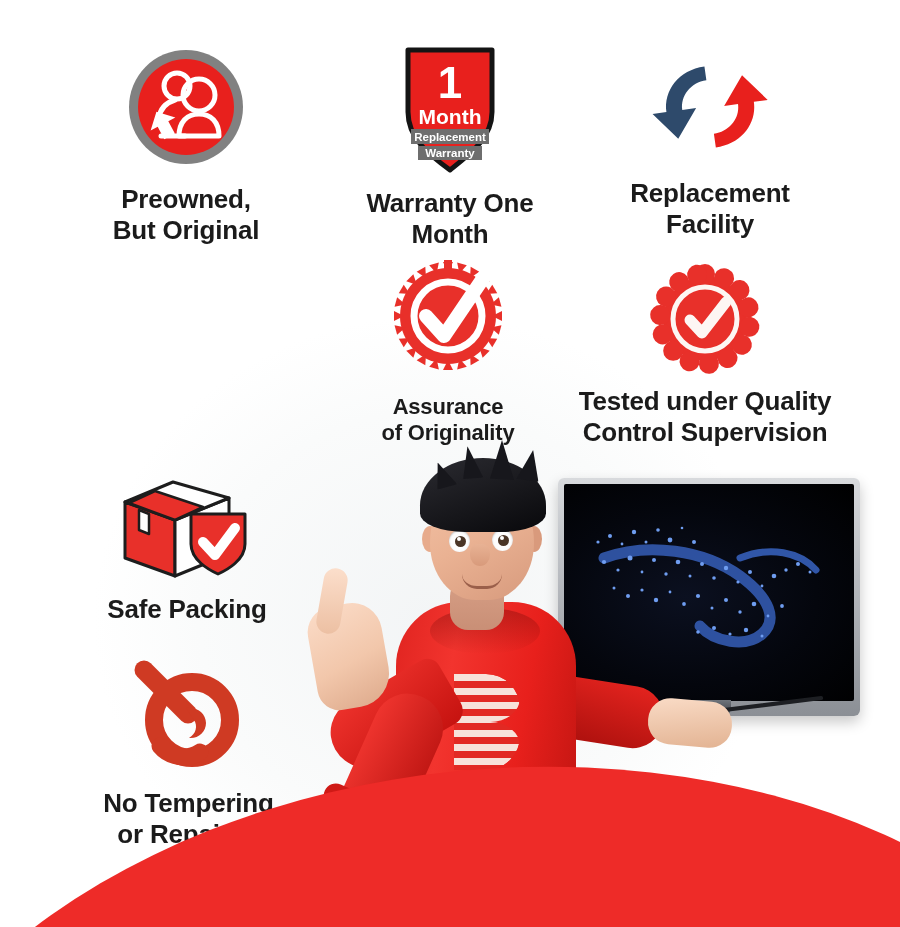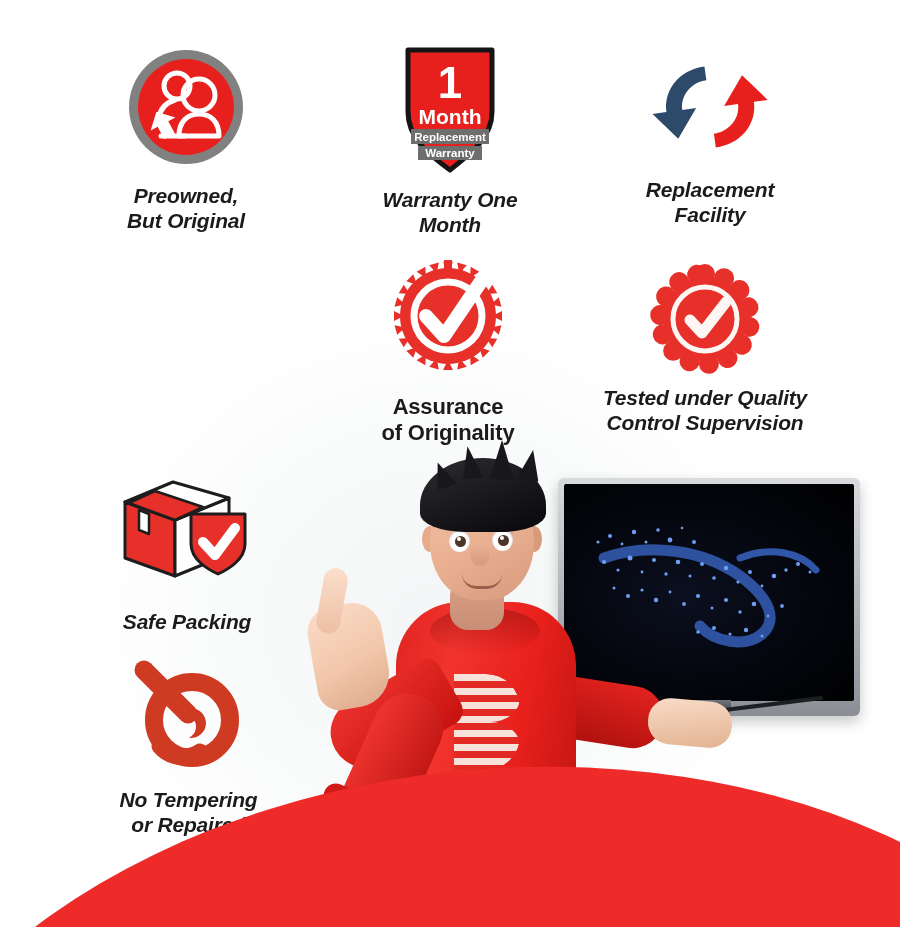--- a/index.html
+++ b/index.html
@@ -21,21 +21,21 @@
   
   .feature{position:absolute;text-align:center;}
   .icon-wrap{display:flex;align-items:flex-end;justify-content:center;}
   .caption{
     color:#1b1b1b;
     font-weight:700;
     line-height:1.18;
     letter-spacing:-0.2px;
     white-space:pre-line;
   }
-  .cap-lg{font-size:21px;font-style:italic;}
+  .cap-lg{font-size:26px;}
   .cap-md{font-size:22px;}
 
   
   #swoosh{
     position:absolute;
     left:-180px;
     top:770px;
     width:1320px;
     height:460px;
     background:#ee2b28;
@@ -391,21 +391,21 @@
         <path d="M58 50 L58 106 L112 84 L112 28 Z" fill="#ffffff" stroke="#1d1d1d" stroke-width="3" stroke-linejoin="round"></path>
         <path d="M8 32 L56 12 L112 28 L58 50 Z" fill="#ffffff" stroke="#1d1d1d" stroke-width="3" stroke-linejoin="round"></path>
 
         <path d="M38 21 L86 37 L58 50 L12 33 Z" fill="#e8302a" stroke="#1d1d1d" stroke-width="2.5" stroke-linejoin="round"></path>
         <path d="M22 40 L22 60 L32 64 L32 44 Z" fill="#ffffff" stroke="#1d1d1d" stroke-width="2.5" stroke-linejoin="round"></path>
 
         <path d="M74 44 L128 44 L128 74 C128 90 110 100 101 104 C92 100 74 90 74 74 Z" fill="#e8302a" stroke="#1d1d1d" stroke-width="3" stroke-linejoin="round"></path>
         <path d="M86 72 L98 85 L118 58" fill="none" stroke="#ffffff" stroke-width="10" stroke-linecap="round" stroke-linejoin="round"></path>
       </svg>
     </div>
-    <div class="caption cap-lg" style="margin-top:30px;">Safe Packing</div>
+    <div class="caption cap-lg" style="margin-top:14px;">Safe Packing</div>
   </div>
 
   <div class="feature" style="left:86px;top:660px;width:205px;">
     <div class="icon-wrap" style="height:110px;">
       <svg width="118" height="110" viewBox="0 0 118 110" aria-hidden="true">
         <circle cx="62" cy="60" r="38" fill="none" stroke="#cf3a23" stroke-width="18"></circle>
         <path d="M14 10 L58 54" fill="none" stroke="#cf3a23" stroke-width="19" stroke-linecap="round"></path>
         <path d="M56 48 C66 46 76 53 76 63 C76 72 68 79 59 78 C66 74 68 66 64 60 C61 55 58 52 56 48 Z" fill="#cf3a23"></path>
         <path d="M30 86 C40 98 58 100 70 92" fill="none" stroke="#cf3a23" stroke-width="17" stroke-linecap="round"></path>
       </svg>

